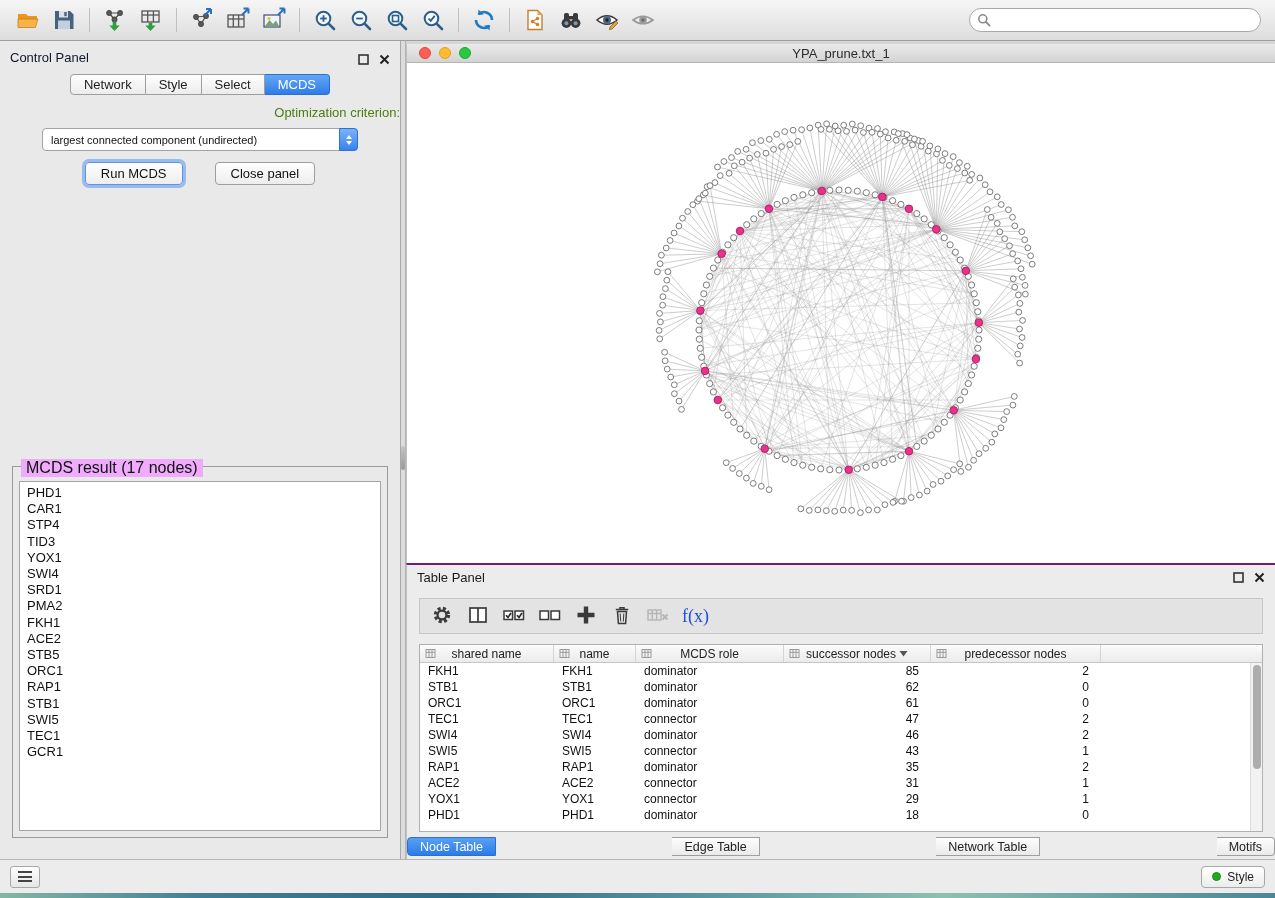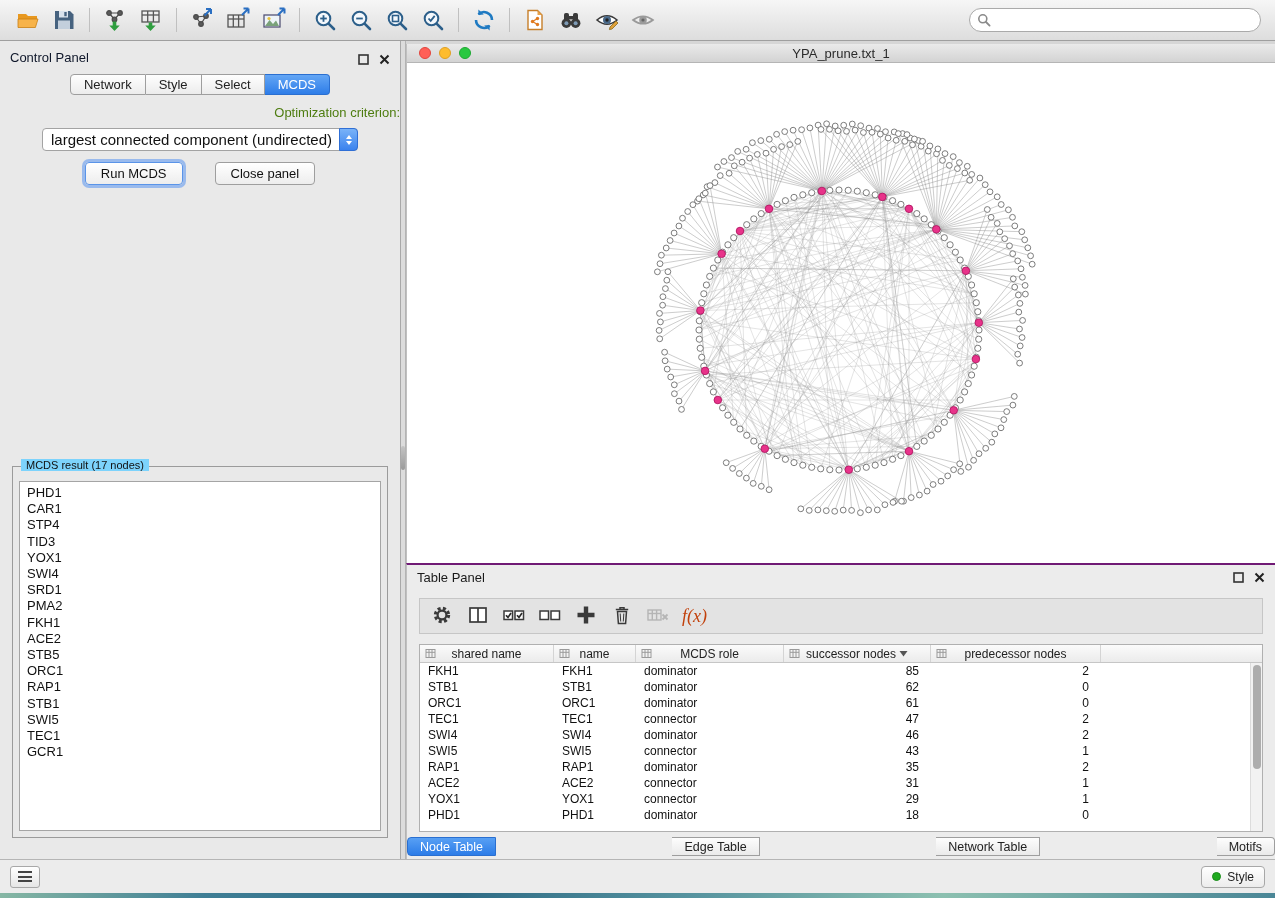--- a/index.html
+++ b/index.html
@@ -24,31 +24,31 @@
   .panel-header{height:24px;display:flex;align-items:flex-end;padding:0 10px;font-size:13px;color:#0f172a}
   .win-controls{margin-left:auto;display:flex;gap:9px;align-items:center}
   .win-ic{display:flex;align-items:center;justify-content:center;width:12px;height:12px}
   .ctabs{display:flex;justify-content:center;margin-top:9px}
   .ctab{height:21px;padding:0 13px;font-size:13px;border:1px solid #9e9e9e;border-left:none;background:linear-gradient(#fefefe,#ececec);color:#222;display:flex;align-items:center}
   .ctab:first-child{border-left:1px solid #9e9e9e;border-radius:4px 0 0 4px}
   .ctab:last-child{border-radius:0 4px 4px 0}
   .ctab.active{background:linear-gradient(#63a6f5,#2e7de8);border-color:#2a6fd0;color:#fff}
   .cp-body{flex:1;display:flex;flex-direction:column;min-height:0}
   .opt-label{text-align:right;font-size:13px;margin-top:10px;color:#4d7c0f}
-  .select{width:316px;height:23px;margin:8px auto 0;background:#fff;border:1px solid #a3a3a3;border-radius:4px;display:flex;align-items:center;font-size:15px}
+  .select{width:316px;height:23px;margin:8px auto 0;background:#fff;border:1px solid #a3a3a3;border-radius:4px;display:flex;align-items:center;font-size:11px}
   .sel-text{padding:0 8px;flex:1;white-space:nowrap;overflow:hidden;color:#111}
   .spinner{width:19px;height:23px;margin:-1px -1px -1px 0;background:linear-gradient(#79b3f8,#3a82ee);border:1px solid #2f6fd6;border-radius:0 4px 4px 0;display:flex;flex-direction:column;align-items:center;justify-content:center;gap:2px}
   .tri-up{width:0;height:0;border-left:3.5px solid transparent;border-right:3.5px solid transparent;border-bottom:4.5px solid #fff}
   .tri-down{width:0;height:0;border-left:3.5px solid transparent;border-right:3.5px solid transparent;border-top:4.5px solid #fff}
   .btn-row{display:flex;justify-content:center;gap:32px;margin-top:11px}
   .btn{height:23px;padding:0 15px;font-size:13px;background:linear-gradient(#ffffff,#ededed);border:1px solid #9e9e9e;border-radius:4px;color:#111;display:flex;align-items:center}
   .btn.focus-ring{box-shadow:0 0 0 3px rgba(88,148,240,.55);border-color:#5a94e8}
   .cp-spacer{flex:1}
   .groupbox{margin:0 12px 21px;border:1px solid #9b9b9b;position:relative;height:372px;padding:14px 6px 6px;display:flex}
-  .gb-title{position:absolute;top:-8px;left:8px;background:#7dd3fc;padding:0 5px;font-size:11px;color:#111}
+  .gb-title{position:absolute;top:-8px;left:8px;background:#f0abfc;padding:0 5px;font-size:16px;color:#111}
   .result-list{flex:1;background:#fff;border:1px solid #a5a5a5;overflow:hidden;padding:3px 7px;font-size:13px;line-height:16.2px;color:#111}
 
   
   .v-splitter{flex:0 0 5px;background:#dcdcdc;border-right:1px solid #b3b3b3;position:relative}
   .v-splitter .handle{position:absolute;top:405px;left:0;width:4px;height:24px;background:linear-gradient(#c4c4c4,#9a9a9a);border-radius:2px}
 
   
   .right-col{flex:1;display:flex;flex-direction:column;min-width:0;padding-top:3px}
   .network-window{flex:0 0 519px;display:flex;flex-direction:column;background:#fff;border-left:1px solid #c0c0c0}
   .net-titlebar{height:19px;background:linear-gradient(#eaeaea,#d3d3d3);border-bottom:1px solid #b5b5b5;display:flex;align-items:center;position:relative;flex:0 0 19px}
@@ -58,21 +58,21 @@
   .light.yellow{background:#febc2e;border:1px solid #dfa023}
   .light.green{background:#28c840;border:1px solid #1ea832}
   .net-title{position:absolute;left:0;right:0;text-align:center;font-size:13px;color:#2b2b2b}
   #network-svg{display:block;background:#fff}
 
   
   .table-panel{flex:1;background:#ececec;display:flex;flex-direction:column;border-top:2px solid #701a75;border-left:1px solid #c0c0c0;min-height:0}
   .tp-header{height:24px;display:flex;align-items:center;padding:0 10px;font-size:13px;color:#1a1a1a}
   .tp-toolbar{height:36px;background:#e3e3e3;border:1px solid #c6c6c6;margin:9px 12px 0;display:flex;align-items:center;gap:4px;padding:0 6px}
   .tp-tbtn{width:32px;height:30px;border:none;background:transparent;display:flex;align-items:center;justify-content:center}
-  .fx{font-family:"Liberation Serif",serif;font-style:italic;font-size:18px;color:#c2410c;padding:0 4px}
+  .fx{font-family:"Liberation Serif",serif;font-size:18px;color:#1d4ed8;padding:0 4px}
   .table-wrap{margin:10px 12px 0;height:188px;background:#fff;border:1px solid #b0b0b0;position:relative;overflow:hidden}
   .thead{display:grid;grid-template-columns:134px 82px 148px 147px 170px 1fr;height:18px;background:linear-gradient(#fbfbfb,#ebebeb);border-bottom:1px solid #c6c6c6}
   .th{position:relative;display:flex;align-items:center;justify-content:center;font-size:12px;color:#222;border-right:1px solid #d4d4d4;gap:3px;overflow:hidden}
   .th.filler{border-right:none}
   .mini-grid{position:absolute;left:5px;top:3px}
   .sort-arrow{display:flex;align-items:center}
   .tbody{position:absolute;top:18px;left:0;right:12px;bottom:0;overflow:hidden}
   .tr{display:grid;grid-template-columns:134px 82px 148px 147px 170px 1fr;height:16px;font-size:12px;color:#111;align-items:center}
   .td{padding:0 8px;white-space:nowrap;overflow:hidden}
   .td.num{text-align:right;padding-right:12px}

